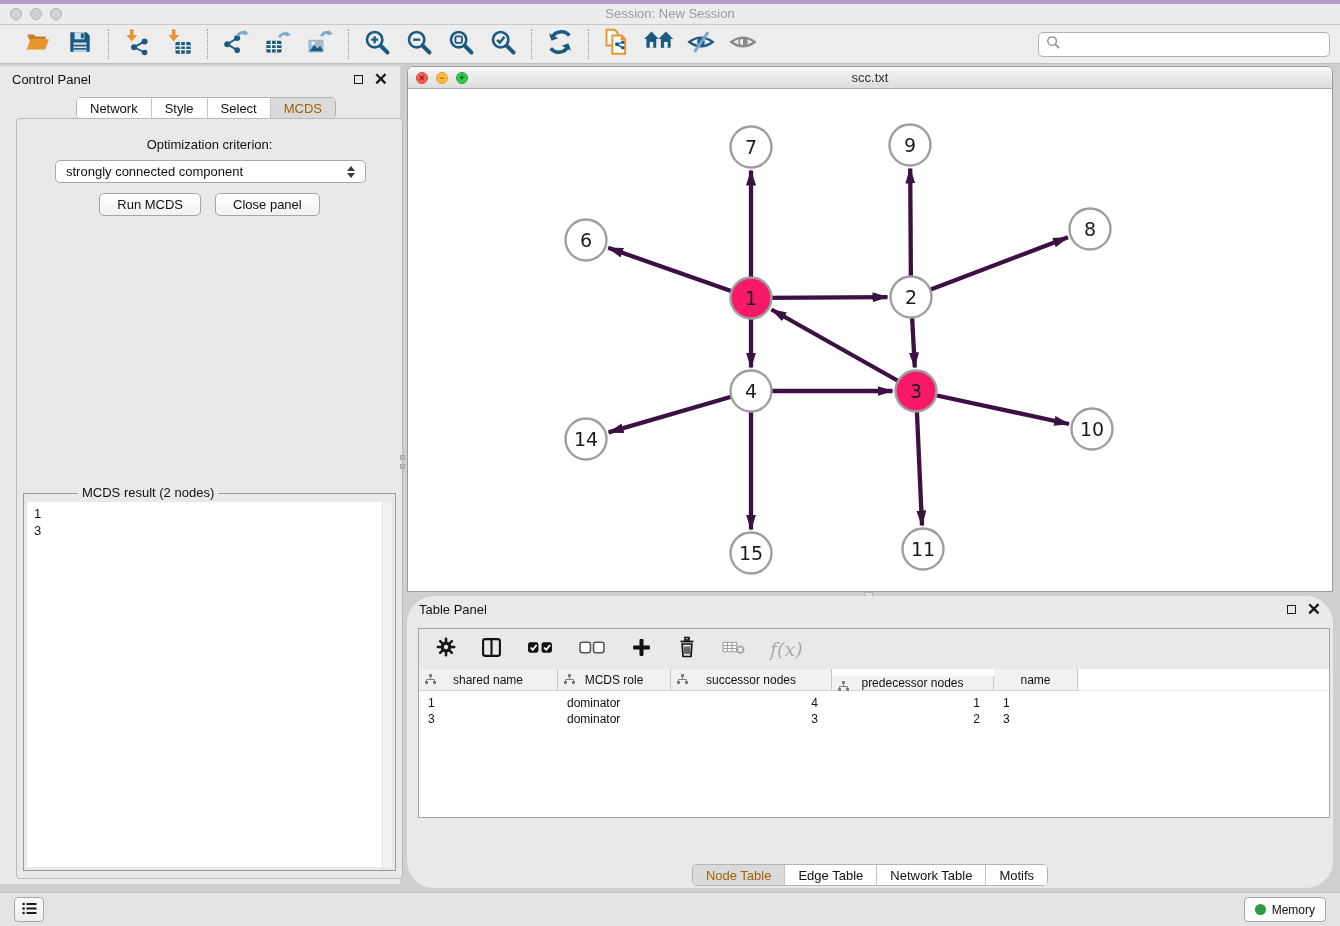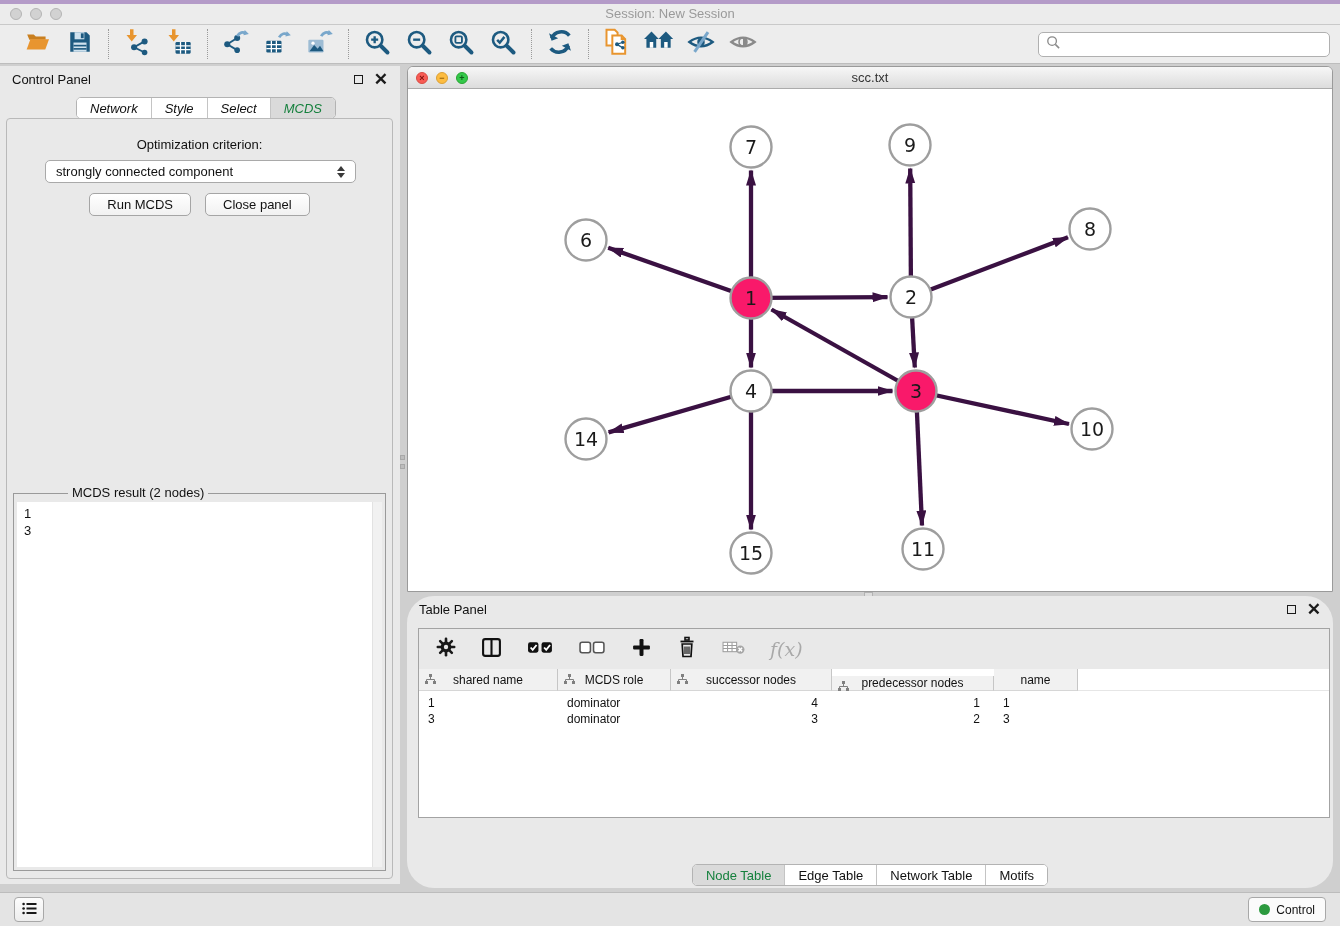--- a/index.html
+++ b/index.html
@@ -19,25 +19,25 @@
   .tbtn { width:34px; height:34px; display:flex; align-items:center; justify-content:center; }
   .search { margin-left:auto; width:292px; height:25px; background:#fff; border:1px solid #b0b0b0; border-radius:5px; display:flex; align-items:center; padding:0 7px; gap:5px; }
   .search input { border:none; outline:none; flex:1; font-size:13px; background:transparent; font-family:inherit; }
 
   
   .control-panel { position:absolute; left:0; top:66px; width:400px; height:818px; background:#e9e9e9; }
   .panel-header { height:27px; display:flex; align-items:center; padding:0 12px; font-size:13px;gap:20px; }
   .panel-controls { margin-left:auto; display:flex; gap:11px; align-items:center; }
   .float-icon { width:9px; height:9px; border:1.5px solid #1a1a1a; display:inline-block; }
   .close-icon { font-size:17px; font-weight:bold; color:#1a1a1a; line-height:10px; }
-  .cp-tabs { position:absolute; left:76px; top:31px; height:22px; display:flex; border:1px solid #b3b3b3; border-radius:5px; overflow:hidden; background:#fff;font-style:italic; }
+  .cp-tabs { position:absolute; left:76px; top:31px; height:22px; display:flex; border:1px solid #b3b3b3; border-radius:5px; overflow:hidden; background:#fff; }
   .seg-tab { padding:0 13px; font-size:13px; display:flex; align-items:center; background:#fff; color:#111; border-right:1px solid #c4c4c4; white-space:nowrap; }
   .seg-tab:last-child { border-right:none; }
-  .seg-tab.active { background:#dadada; color:#15803d;text-align:center; }
-  .cp-content { position:absolute; left:6px; top:52px; width:387px; height:761px; background:#e9e9e9; border:1px solid #b9b9b9; border-radius:4px; }
+  .seg-tab.active { background:#dadada; color:#a16207;text-align:center; }
+  .cp-content { position:absolute; left:16px; top:52px; width:387px; height:761px; background:#e9e9e9; border:1px solid #b9b9b9; border-radius:4px; }
   .opt-label { position:absolute; top:18px; width:100%; text-align:center; font-size:13px; }
   .criterion { position:absolute; left:38px; top:41px; width:311px; height:23px; background:#fff; border:1px solid #a9a9a9; border-radius:5px; display:flex; align-items:center; padding:0 10px; font-size:13px; }
   .chev { margin-left:auto; display:flex; flex-direction:column; gap:2px; }
   .chev i { display:block; border-left:4px solid transparent; border-right:4px solid transparent; }
   .chev .up { border-bottom:5px solid #3a3a3a; }
   .chev .down { border-top:5px solid #3a3a3a; }
   .btn-row { position:absolute; top:74px; left:0; width:100%; display:flex; justify-content:center; gap:14px; }
   .btn { height:23px; padding:0 17px; background:linear-gradient(#ffffff,#f1f1f1); border:1px solid #a5a5a5; border-radius:5px; font-size:13px; display:flex; align-items:center; color:#111; }
   .result-group { position:absolute; left:6px; top:374px; width:373px; height:378px; border:1px solid #9a9a9a; }
   .result-legend { position:absolute; top:-9px; left:6px; background:#e9e9e9; padding:0 4px; font-size:13px;margin-left:48px; }
@@ -512,15 +512,15 @@
           <circle cx="1.6" cy="2" r="1.3"></circle>
           <rect x="4.5" y="1" width="10" height="2"></rect>
           <circle cx="1.6" cy="6.5" r="1.3"></circle>
           <rect x="4.5" y="5.5" width="10" height="2"></rect>
           <circle cx="1.6" cy="11" r="1.3"></circle>
           <rect x="4.5" y="10" width="10" height="2"></rect>
         </svg></span>
   </span>
   <span class="memory-btn">
     <span class="memory-dot"></span>
-    <span>Control</span>
+    <span>Memory</span>
   </span>
 </div>
 
 </body></html>

